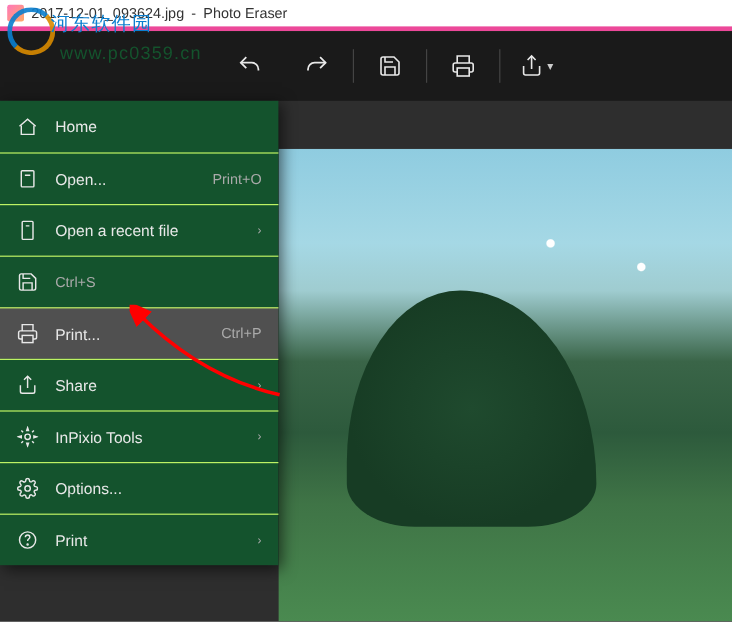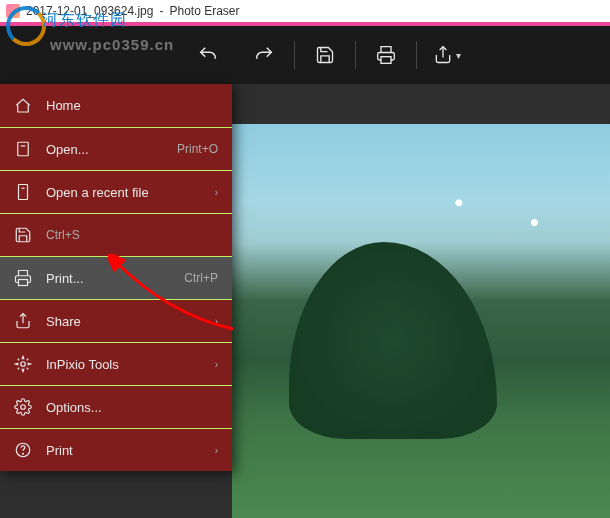--- a/index.html
+++ b/index.html
@@ -41,21 +41,21 @@
         linear-gradient(180deg, #8fcce0 0%, #a5d8e5 20%, #9fccd0 30%, #3a6548 45%, #2d5a3c 60%, #3f7446 75%, #4a8a50 100%);
       position: relative;
     }
     .mountain {
       position:absolute; left:15%; top:30%; width:55%; height:50%;
       background: radial-gradient(ellipse at center, #1f4a2e 0%, #173c24 70%);
       border-radius: 50% 60% 30% 30% / 80% 90% 20% 20%;
     }
 
     .dropdown-menu {
-      position: absolute; left: 0; top: 84px; width: 232px; background: #7f1d1d;
+      position: absolute; left: 0; top: 84px; width: 232px; background: #14532d;
       box-shadow: 3px 3px 12px rgba(0,0,0,.6); z-index: 10;
     }
     .menu-item {
       height: 43px; display: flex; align-items: center; padding: 0 14px;
       color: #e8e8e8; font-size: 13px; cursor: pointer; gap: 14px;
       border-top: 1px solid #bef264;
     }
     .menu-item:first-child { border-top: none; }
     .menu-item.highlighted { background: #505050; }
     .menu-icon { width: 18px; height: 18px; display:flex; align-items:center; justify-content:center; flex-shrink:0; color:#e8e8e8;}
@@ -66,21 +66,21 @@
     
     .watermark {
       position: absolute; left: 2px; top: 4px; z-index: 30; pointer-events: none;
     }
     .wm-logo {
       position:absolute; left:4px; top:2px; width:40px; height:40px;
       border:4px solid #d98b00; border-left-color:#0b7fcf; border-top-color:#0b7fcf;
       border-radius:50%; opacity:.9;
     }
     .wm-text1 { position:absolute; left:40px; top:6px; color:#0b7fcf; font-size:16px; font-weight:normal; letter-spacing:1px; white-space:nowrap; font-family:"SimHei","Microsoft YaHei",sans-serif; }
-    .wm-text2 { position:absolute; left:48px; top:32px; color:#737373; font-size:15px; font-weight:bold; letter-spacing:1px; white-space:nowrap; }
+    .wm-text2 { position:absolute; left:48px; top:32px; color:#14532d; font-size:15px; font-weight:normal; letter-spacing:1px; white-space:nowrap; }
 
     
     .red-arrow {
       position:absolute; left:108px; top:254px; z-index:40; pointer-events:none;
     }
     svg { display:block; }
   </style>
 </head>
 <body>
 

